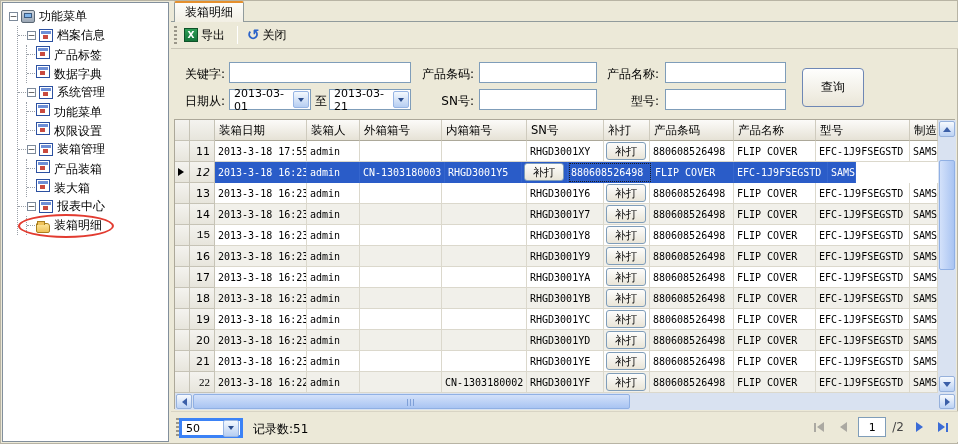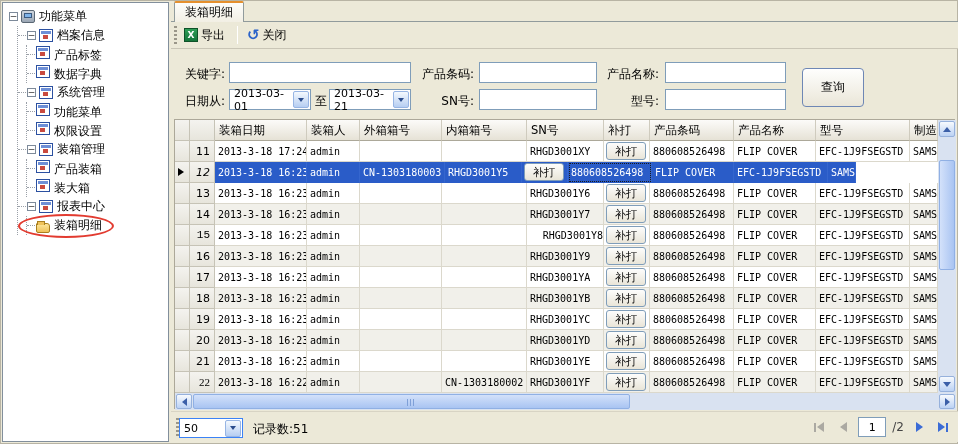--- a/index.html
+++ b/index.html
@@ -73,21 +73,21 @@
   .thumb-v { position:absolute; left:1px; width:16px; background:linear-gradient(90deg,#D3E1FA,#A9C4F2); border:1px solid #90B0E4; border-radius:2px; }
   .thumb-h { position:absolute; top:1px; height:15px; background:linear-gradient(#D3E1FA,#A9C4F2); border:1px solid #90B0E4; border-radius:2px; }
   .grip-h { position:absolute; left:50%; top:4px; width:9px; height:7px; margin-left:-5px; background:repeating-linear-gradient(90deg,#7FA0D8 0 1px,transparent 1px 3px); }
   .tri-up { width:0;height:0;border-left:4px solid transparent;border-right:4px solid transparent;border-bottom:5px solid #3B5FA8; }
   .tri-dn { width:0;height:0;border-left:4px solid transparent;border-right:4px solid transparent;border-top:5px solid #3B5FA8; }
   .tri-l { width:0;height:0;border-top:4px solid transparent;border-bottom:4px solid transparent;border-right:5px solid #3B5FA8; }
   .tri-r { width:0;height:0;border-top:4px solid transparent;border-bottom:4px solid transparent;border-left:5px solid #3B5FA8; }
 
   
   .statusbar { position:absolute; left:0; top:411px; width:100%; height:31px; background:#ECE9D8; border-top:1px solid #D8D4C4; display:flex; align-items:center; }
-  .status-combo { position:absolute; left:8px; top:6px; width:64px; height:20px; border:1px solid #3b82f6; background:#fff; display:flex; align-items:center; }
+  .status-combo { position:absolute; left:8px; top:6px; width:64px; height:20px; border:3px solid #3b82f6; background:#fff; display:flex; align-items:center; }
   .status-combo .cval { flex:1; padding-left:4px; font:11px "DejaVu Sans",sans-serif; }
   .records { position:absolute; left:82px; top:9px; color:#000; }
   .pager { position:absolute; right:6px; top:5px; display:flex; align-items:center; gap:6px; }
   .pbtn { width:18px; height:18px; display:flex; align-items:center; justify-content:center; gap:1px; }
   .bar { width:2px; height:9px; }
   .pbtn.disabled .tri-first,.pbtn.disabled .tri-prev { border-right-color:#ABA9A2; }
   .pbtn.disabled .bar { background:#ABA9A2; }
   .tri-first,.tri-prev { width:0;height:0;border-top:5px solid transparent;border-bottom:5px solid transparent;border-right:7px solid #3B6CD6; }
   .tri-next,.tri-last { width:0;height:0;border-top:5px solid transparent;border-bottom:5px solid transparent;border-left:7px solid #3B6CD6; }
   .bar.blue { background:#3B6CD6; }
@@ -239,21 +239,21 @@
           <div class="hcell" style="width: 46px;">补打</div>
           <div class="hcell" style="width: 84px;">产品条码</div>
           <div class="hcell" style="width: 82px;">产品名称</div>
           <div class="hcell" style="width: 94px;">型号</div>
           <div class="hcell" style="width: 28px;">制造商</div>
         </div>
       <div class="gbody" id="grid-body">
           <div class="grow">
             <div class="c gut marker" style="width: 15px;"></div>
             <div class="c gut numcell" style="width: 25px;">11</div>
-            <div class="c" style="width: 92px;">2013-3-18 17:24</div>
+            <div class="c" style="width: 92px;">2013-3-18 17:55</div>
             <div class="c" style="width: 53px;">admin</div>
             <div class="c" style="width: 82px;"></div>
             <div class="c" style="width: 85px;"></div>
             <div class="c" style="width: 77px;">RHGD3001XY</div>
             <div class="c reprint-cell" style="width: 46px;">
               <div class="rp-btn">补打</div>
             </div>
             <div class="c" style="width: 84px;">880608526498</div>
             <div class="c" style="width: 82px;">FLIP COVER</div>
             <div class="c" style="width: 94px;">EFC-1J9FSEGSTD</div>
@@ -308,21 +308,21 @@
             <div class="c" style="width: 94px;">EFC-1J9FSEGSTD</div>
             <div class="c" style="width: 28px;">SAMSU</div>
           </div>
           <div class="grow">
             <div class="c gut marker" style="width: 15px;"></div>
             <div class="c gut numcell" style="width: 25px; font-family: Liberation Mono, monospace;">15</div>
             <div class="c" style="width: 92px;">2013-3-18 16:23</div>
             <div class="c" style="width: 53px;">admin</div>
             <div class="c" style="width: 82px;"></div>
             <div class="c" style="width: 85px;"></div>
-            <div class="c" style="width: 77px; text-align: right;">RHGD3001Y8</div>
+            <div class="c" style="width: 77px;">RHGD3001Y8</div>
             <div class="c reprint-cell" style="width: 46px;">
               <div class="rp-btn">补打</div>
             </div>
             <div class="c" style="width: 84px;">880608526498</div>
             <div class="c" style="width: 82px;">FLIP COVER</div>
             <div class="c" style="width: 94px;">EFC-1J9FSEGSTD</div>
             <div class="c" style="width: 28px;">SAMSU</div>
           </div>
           <div class="grow even">
             <div class="c gut marker" style="width: 15px;"></div>

